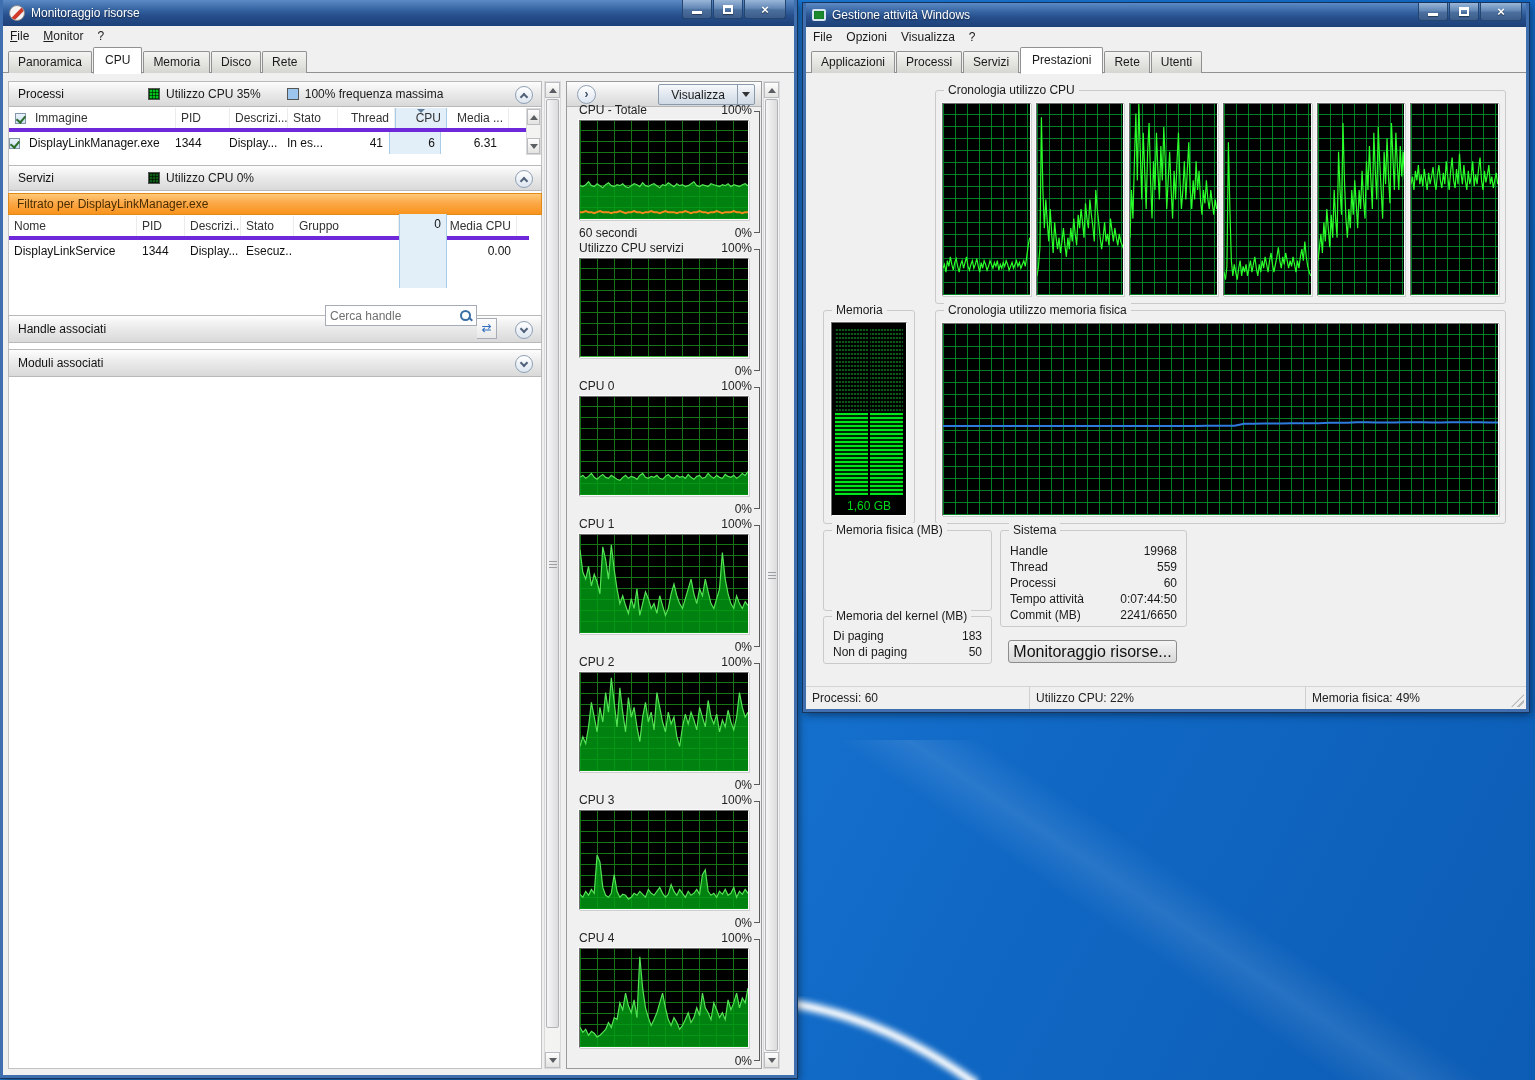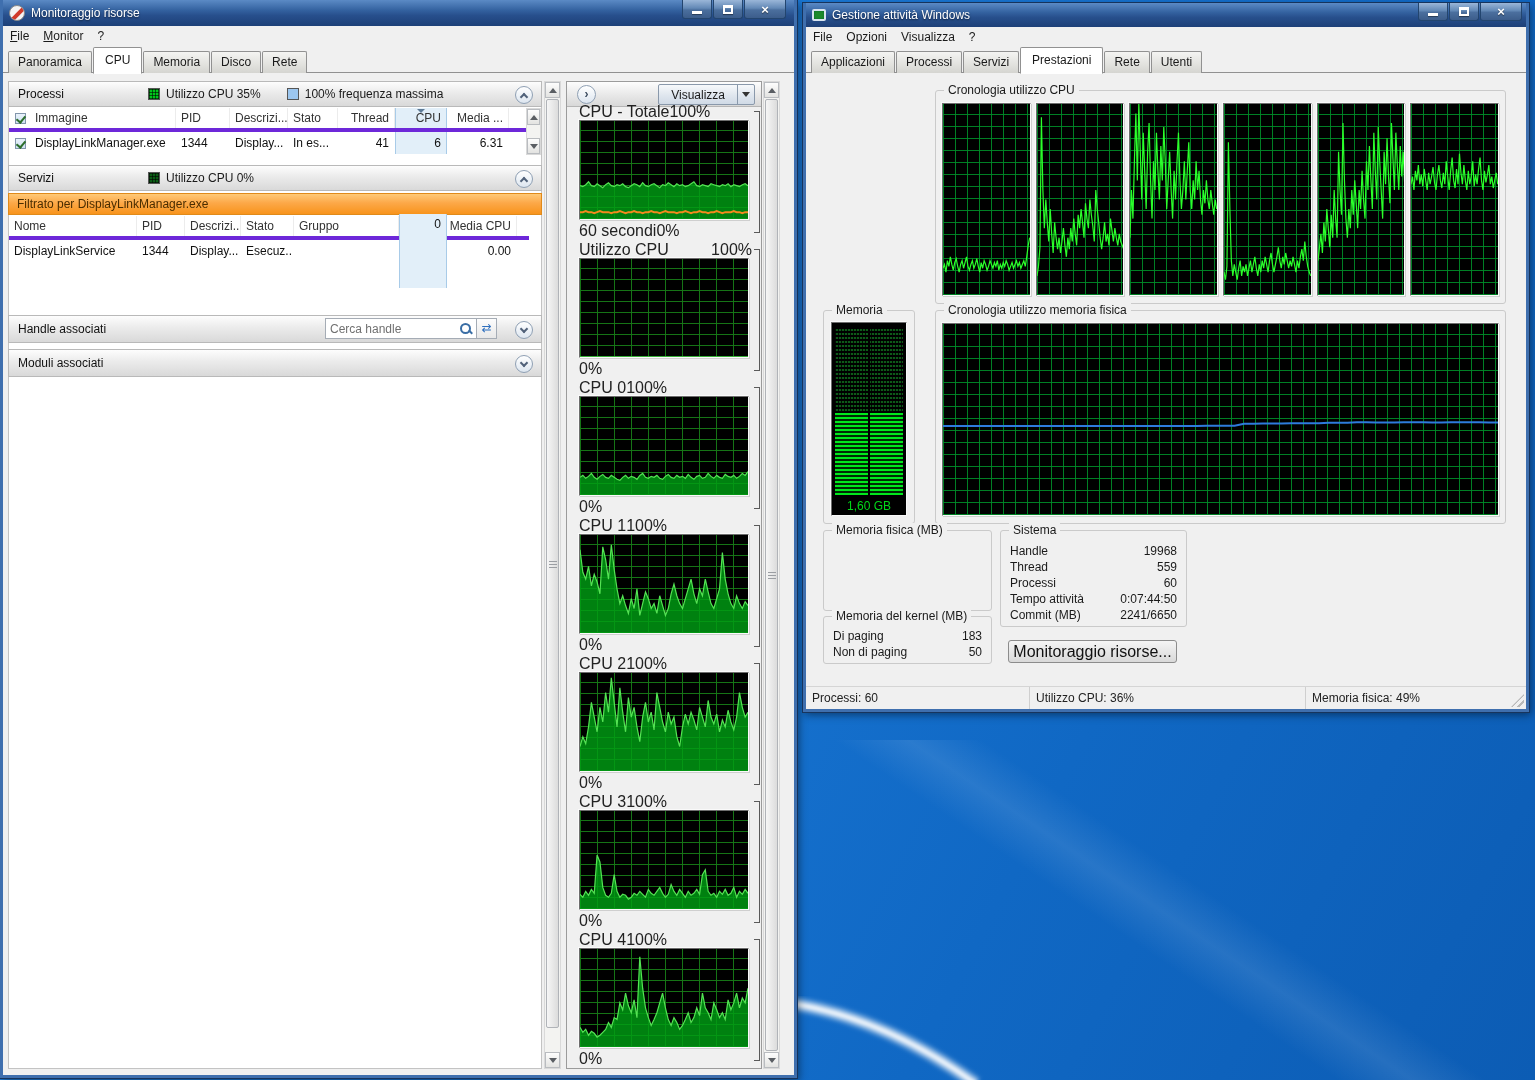--- a/index.html
+++ b/index.html
@@ -82,21 +82,21 @@
   .gpanel { position:absolute; background:#f0f0f0; border:1px solid #9b9b9b; }
   .gtoolbar { position:absolute; height:25px; background:linear-gradient(#fdfdfd,#e8e8e8 55%,#d8d8d8); border-bottom:1px solid #b5b5b5; }
   .round-btn { position:absolute; width:19px; height:19px; border-radius:50%; border:1px solid #8fa0b4; background:linear-gradient(#fff,#dde6f0);
     color:#3c4c60; font-weight:bold; font-size:12px; text-align:center; line-height:17px; }
   .drop-btn { position:absolute; height:21px; border:1px solid #8a99ab; border-radius:2px; background:linear-gradient(#f7f9fb,#dfe6ee 55%,#d0dae6); display:flex; align-items:center; }
   .drop-btn .lbl { padding:0 12px; }
   .drop-btn .arrow-part { width:17px; align-self:stretch; border-left:1px solid #8a99ab; display:flex; align-items:center; justify-content:center; }
   .tri-dn-sm { width:0; height:0; border-left:4px solid transparent; border-right:4px solid transparent; border-top:5px solid #333; }
 
   .rblock { position:absolute; left:576px; width:182px; }
-  .rblock .glabels { display:flex; width:173px; font-size:16px; color:#222; height:17px; }
+  .rblock .glabels { display:flex; justify-content:space-between; width:173px; font-size:12px; color:#222; height:17px; }
   .graphbox { position:relative; width:170px; height:100px; border:1px solid #6d6d6d; border-right-color:#fafafa; border-bottom-color:#fafafa; box-shadow:-1px -1px 0 #fafafa, 1px 1px 0 #cfcfcf; overflow:hidden; }
   .bracket { position:absolute; right:1px; width:6px; border-top:1px solid #5a5a5a; border-right:1px solid #5a5a5a; border-bottom:1px solid #5a5a5a; }
 
   .ggrid { background-color:#000; position:relative; }
   .ggrid svg { position:absolute; inset:0; width:100%; height:100%; }
   .grid-resmon { background-image:
       repeating-linear-gradient(90deg, rgba(23,122,23,.95) 0 1px, transparent 1px 17px),
       repeating-linear-gradient(0deg,  rgba(23,122,23,.95) 0 1px, transparent 1px 11px); }
   .grid-tm { background-image:
       repeating-linear-gradient(90deg, rgba(0,140,40,.9) 0 1px, transparent 1px 12px),
@@ -199,21 +199,21 @@
       <span class="cell" style="width:54px;">PID</span>
       <span class="cell" style="width:58px;">Descrizi...</span>
       <span class="cell" style="width:50px;">Stato</span>
       <span class="cell r" style="width:57px;">Thread</span>
       <span class="cell r hl" style="width:52px;">
           <span class="sort-tri"></span>
           <span>CPU</span>
         </span>
       <span class="cell r" style="width:62px;">Media ...</span>
     </div>
-    <div class="tbl-row" style="left:6px; top:59px; width:517px;">
+    <div class="tbl-row" style="left:0; top:59px; width:517px;">
       <span class="chk"></span>
       <span class="cell" style="width:146px; border-right-color:transparent;">DisplayLinkManager.exe</span>
       <span class="cell" style="width:54px; border-right-color:transparent;">1344</span>
       <span class="cell" style="width:58px; border-right-color:transparent;">Display...</span>
       <span class="cell" style="width:50px; border-right-color:transparent;">In es...</span>
       <span class="cell r" style="width:57px; border-right-color:transparent;">41</span>
       <span class="cell r hl" style="width:52px;">6</span>
       <span class="cell r" style="width:62px; border-right-color:transparent;">6.31</span>
     </div>
 
@@ -260,21 +260,21 @@
       <span class="cell r hl" style="width:48px; height:74px; align-items:flex-start; padding-top:3px;">0</span>
       <span class="cell r" style="width:70px; border-right-color:transparent;">0.00</span>
     </div>
 
     <div class="sec-hdr" style="left:5px; top:242px; width:534px; height:28px;">
       <span class="sec-title" style="width:260px;">Handle associati</span>
       <span class="chev-btn" style="top:5px;">
           <span class="chev down"></span>
         </span>
     </div>
-    <div class="search-box" style="left:322px; top:245px; width:152px;">
+    <div class="search-box" style="left:322px; top:232px; width:152px;">
       <input type="text" placeholder="Cerca handle" style="">
       <span class="mag"></span>
     </div>
     <div class="refresh-btn" style="left:474px; top:245px;">⇄</div>
 
     <div class="sec-hdr" style="left:5px; top:276px; width:534px; height:28px;">
       <span class="sec-title" style="width:260px;">Moduli associati</span>
       <span class="chev-btn" style="top:5px;">
           <span class="chev down"></span>
         </span>
@@ -571,17 +571,17 @@
       </div>
     </div>
 
     <div class="btn" style="left:202px; top:567px; width:169px; height:23px;">
       <span>Monitoraggio risorse...</span>
     </div>
   </div>
 
   <div class="statusbar">
     <div class="status-cell" style="width:224px;">Processi: 60</div>
-    <div class="status-cell" style="width:276px;">Utilizzo CPU: 36%</div>
+    <div class="status-cell" style="width:276px;">Utilizzo CPU: 22%</div>
     <div class="status-cell" style="flex:1; border-right:none;">Memoria fisica: 49%</div>
     <span class="size-grip"></span>
   </div>
 </div>
 
 </body></html>

